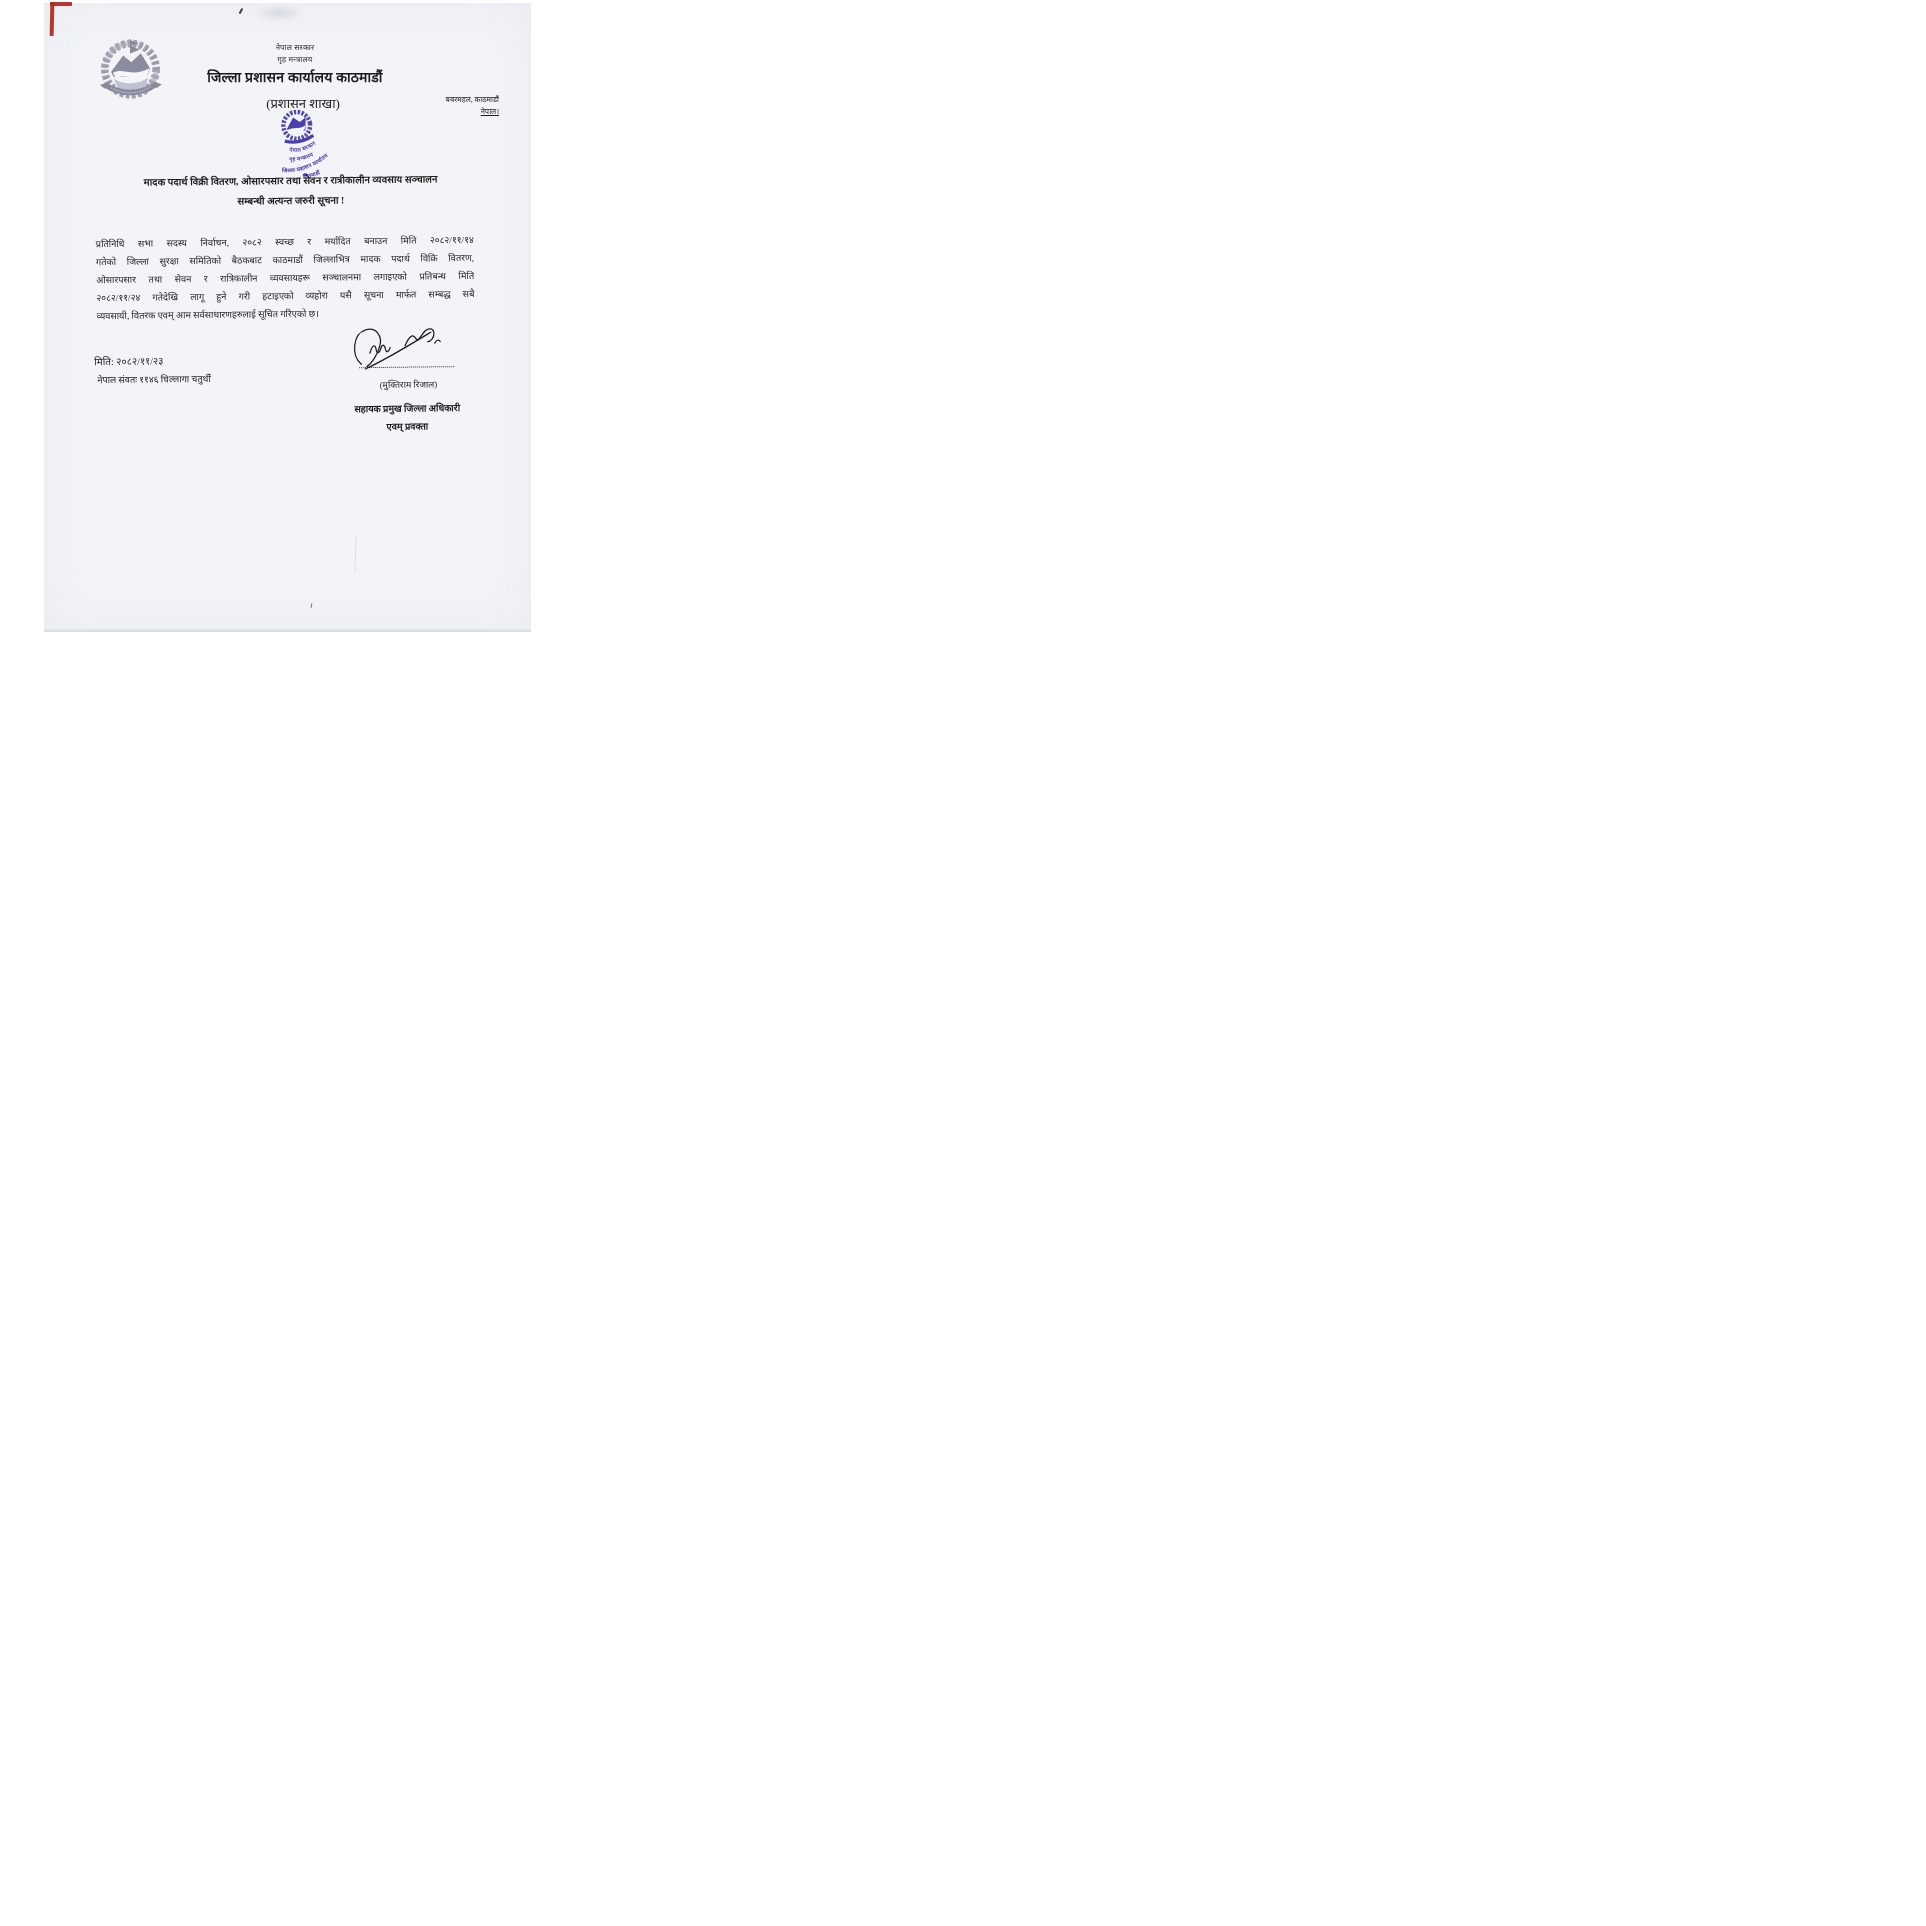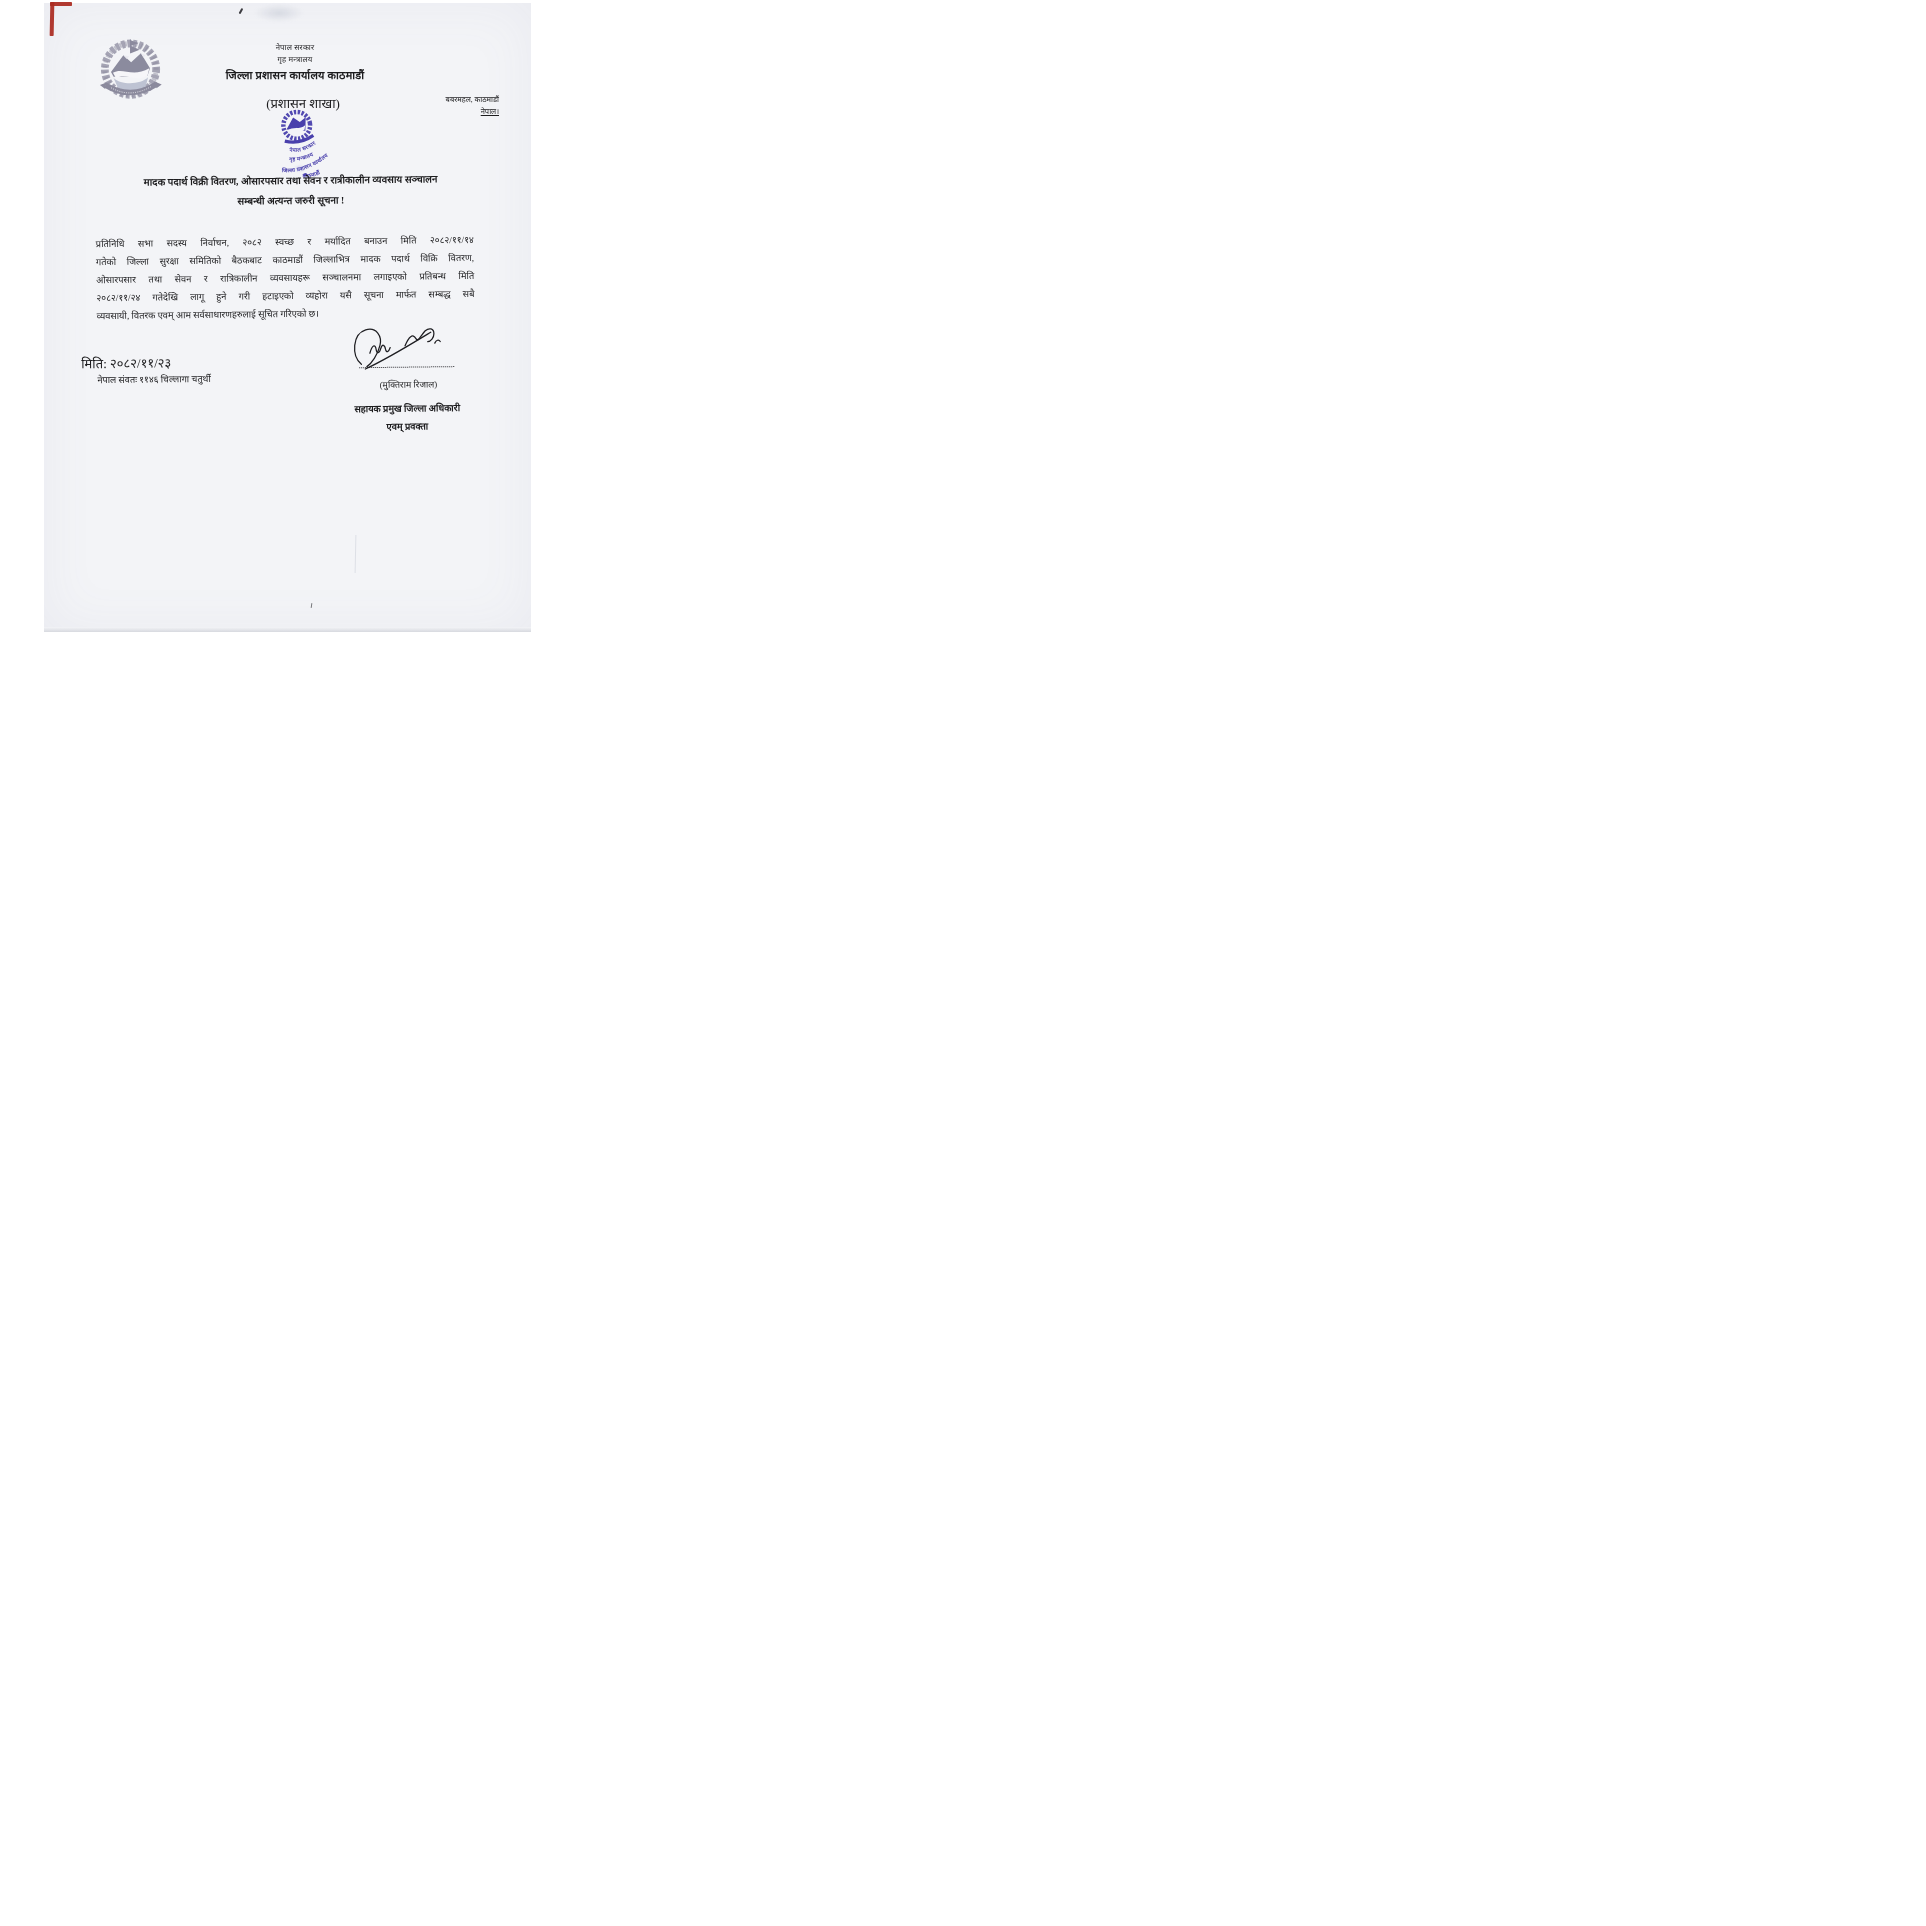--- a/index.html
+++ b/index.html
@@ -17,38 +17,38 @@
   .fleck-1{left:200px;top:7.7px;width:1.5px;height:5.8px;background:#3c3c40;transform:rotate(28deg);border-radius:0.8px;}
   .fleck-2{left:271px;top:603px;width:1.2px;height:5.4px;background:#55555a;transform:rotate(8deg);opacity:.8;border-radius:0.8px;}
   .smudge-top{left:214px;top:3.9px;width:50px;height:17.7px;border-radius:50%;
          background:radial-gradient(closest-side,rgba(150,158,178,.28),rgba(150,158,178,0));filter:blur(1.5px);}
   .crease{left:315px;top:535px;width:0.8px;height:38px;background:#dde0e6;transform:rotate(1.2deg);}
   
   .emblem{left:58px;top:35px;width:65px;height:68px;}
   .head-block{left:130px;top:0;width:250px;height:112px;}
   .gov{top:42px;left:0;width:100%;font-size:7.7px;letter-spacing:0.2px;}
   .ministry{top:54px;left:0;width:100%;font-size:7.7px;letter-spacing:0.2px;}
-  .office{top:67px;left:0;width:100%;font-size:11px;font-weight:700;letter-spacing:0.2px;font-family:Liberation Serif, serif;}
+  .office{top:67px;left:0;width:100%;font-size:14px;font-weight:700;letter-spacing:0.2px;font-family:Liberation Serif, serif;}
   .branch{top:94px;left:8px;width:100%;font-size:13px;}
   .addr{left:368px;top:96px;width:91px;font-size:7.5px;line-height:1.1;text-align:right;}
   .addr .l2{margin-top:4.2px;text-decoration:underline;}
   
   .stamp{left:230px;top:106px;width:69px;height:76px;transform:rotate(-9deg);opacity:.92;}
   .ink-smudge{left:254px;top:165px;width:11.6px;height:7px;border-radius:50%;
          background:radial-gradient(closest-side,rgba(80,80,190,.25),rgba(80,80,190,0));filter:blur(0.8px);}
   .ink-blob{left:263px;top:173px;width:4.2px;height:2.7px;background:#4338ae;opacity:.85;
          border-radius:60% 40% 55% 45%;transform:rotate(-12deg);}
   
   .tilt{position:absolute;inset:0;transform:rotate(-0.65deg);transform-origin:247px 347px;}
   .subject-1{left:11.6px;top:174px;width:482px;font-size:9.8px;font-weight:700;letter-spacing:0.1px;}
   .subject-2{left:11.6px;top:194px;width:482px;font-size:9.8px;font-weight:700;letter-spacing:0.1px;}
   .body-block{left:57px;top:233px;width:378px;font-size:9.3px;}
   .body-line{height:18px;line-height:18px;white-space:nowrap;text-align:justify;text-align-last:justify;}
   .body-line.last{text-align-last:left;}
-  .date-1{left:41px;top:352px;font-size:13px;}
+  .date-1{left:54px;top:352px;font-size:10px;}
   .date-2{left:57px;top:371px;font-size:9.2px;}
   
   .sig-svg{left:307px;top:326px;width:102px;height:47px;}
   .dotted-line{left:319px;top:366px;width:95px;height:1.9px;border-bottom:1.7px dotted #2c2c30;}
   .sig-name{left:317px;top:379px;width:102px;font-size:8.9px;}
   .sig-role-1{left:277px;top:403px;width:179px;font-size:9.4px;font-weight:600;}
   .sig-role-2{left:277px;top:421px;width:179px;font-size:9.4px;font-weight:600;}
 </style>
 </head>
 <body>

